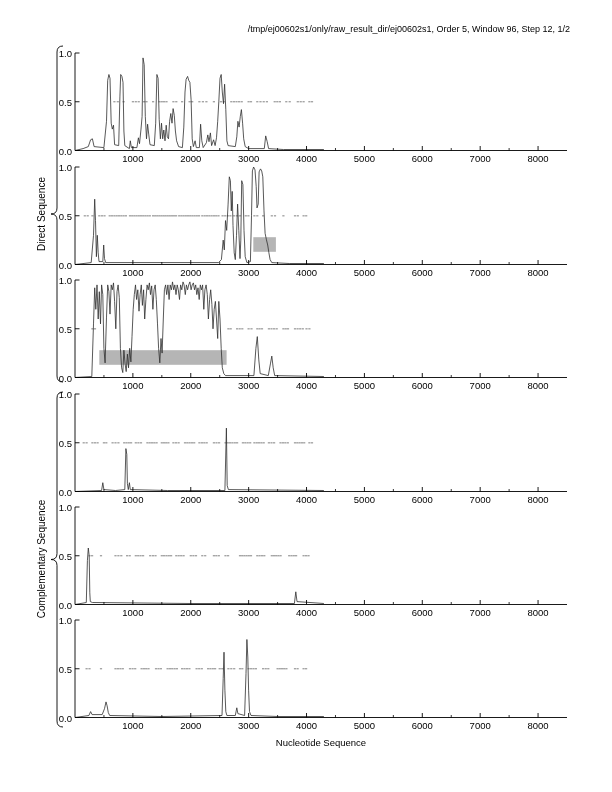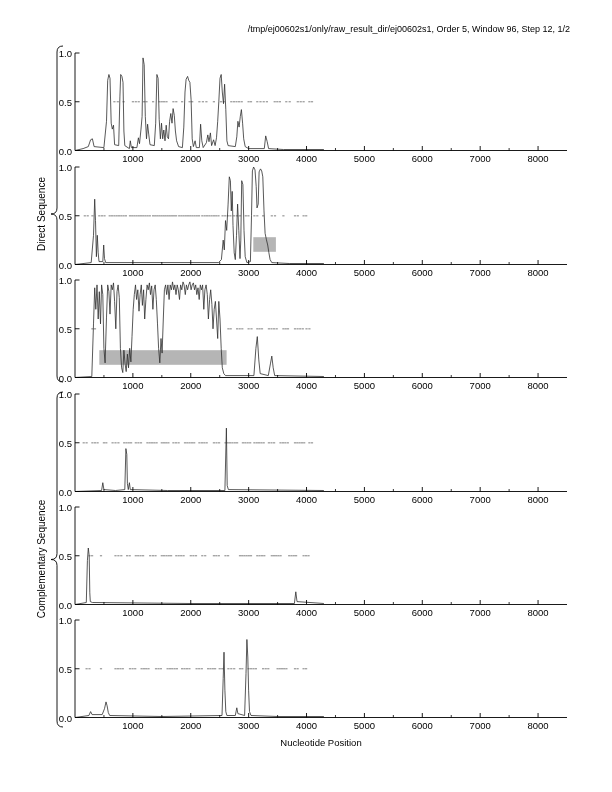--- a/index.html
+++ b/index.html
@@ -483,21 +483,21 @@
         <line x1="393.3529411764706" x2="393.3529411764706" y1="717.5" y2="715" stroke="#000000" stroke-width="0.8"></line>
         <line x1="451.235294117647" x2="451.235294117647" y1="717.5" y2="715" stroke="#000000" stroke-width="0.8"></line>
         <line x1="509.11764705882354" x2="509.11764705882354" y1="717.5" y2="715" stroke="#000000" stroke-width="0.8"></line>
       </g>
       <path d="M63,46 Q57,46 57,52 L57,208 Q57,214 51,214 Q57,214 57,220 L57,376 Q57,382 63,382" fill="none" stroke="#000000" stroke-width="0.9"></path>
       <path d="M63,392 Q57,392 57,398 L57,553.5 Q57,559.5 51,559.5 Q57,559.5 57,565.5 L57,721 Q57,727 63,727" fill="none" stroke="#000000" stroke-width="0.9"></path>
     </svg>
   <div id="labels">
     <div class="rotlab" style="left:41px;top:214px;">Direct Sequence</div>
     <div class="rotlab" style="left:41px;top:559px;">Complementary Sequence</div>
-    <div id="xtitle">Nucleotide Position</div>
+    <div id="xtitle">Nucleotide Sequence</div>
   <div class="ylab" style="left: 72px; top: 150.5px;">0.0</div>
       <div class="ylab" style="left: 72px; top: 101.75px;">0.5</div>
       <div class="ylab" style="left: 72px; top: 53px;">1.0</div>
       <div class="xlab" style="left: 132.882px; top: 153px;">1000</div>
       <div class="xlab" style="left: 190.765px; top: 153px;">2000</div>
       <div class="xlab" style="left: 248.647px; top: 153px;">3000</div>
       <div class="xlab" style="left: 306.529px; top: 153px;">4000</div>
       <div class="xlab" style="left: 364.412px; top: 153px;">5000</div>
       <div class="xlab" style="left: 422.294px; top: 153px;">6000</div>
       <div class="xlab" style="left: 480.176px; top: 153px;">7000</div>

